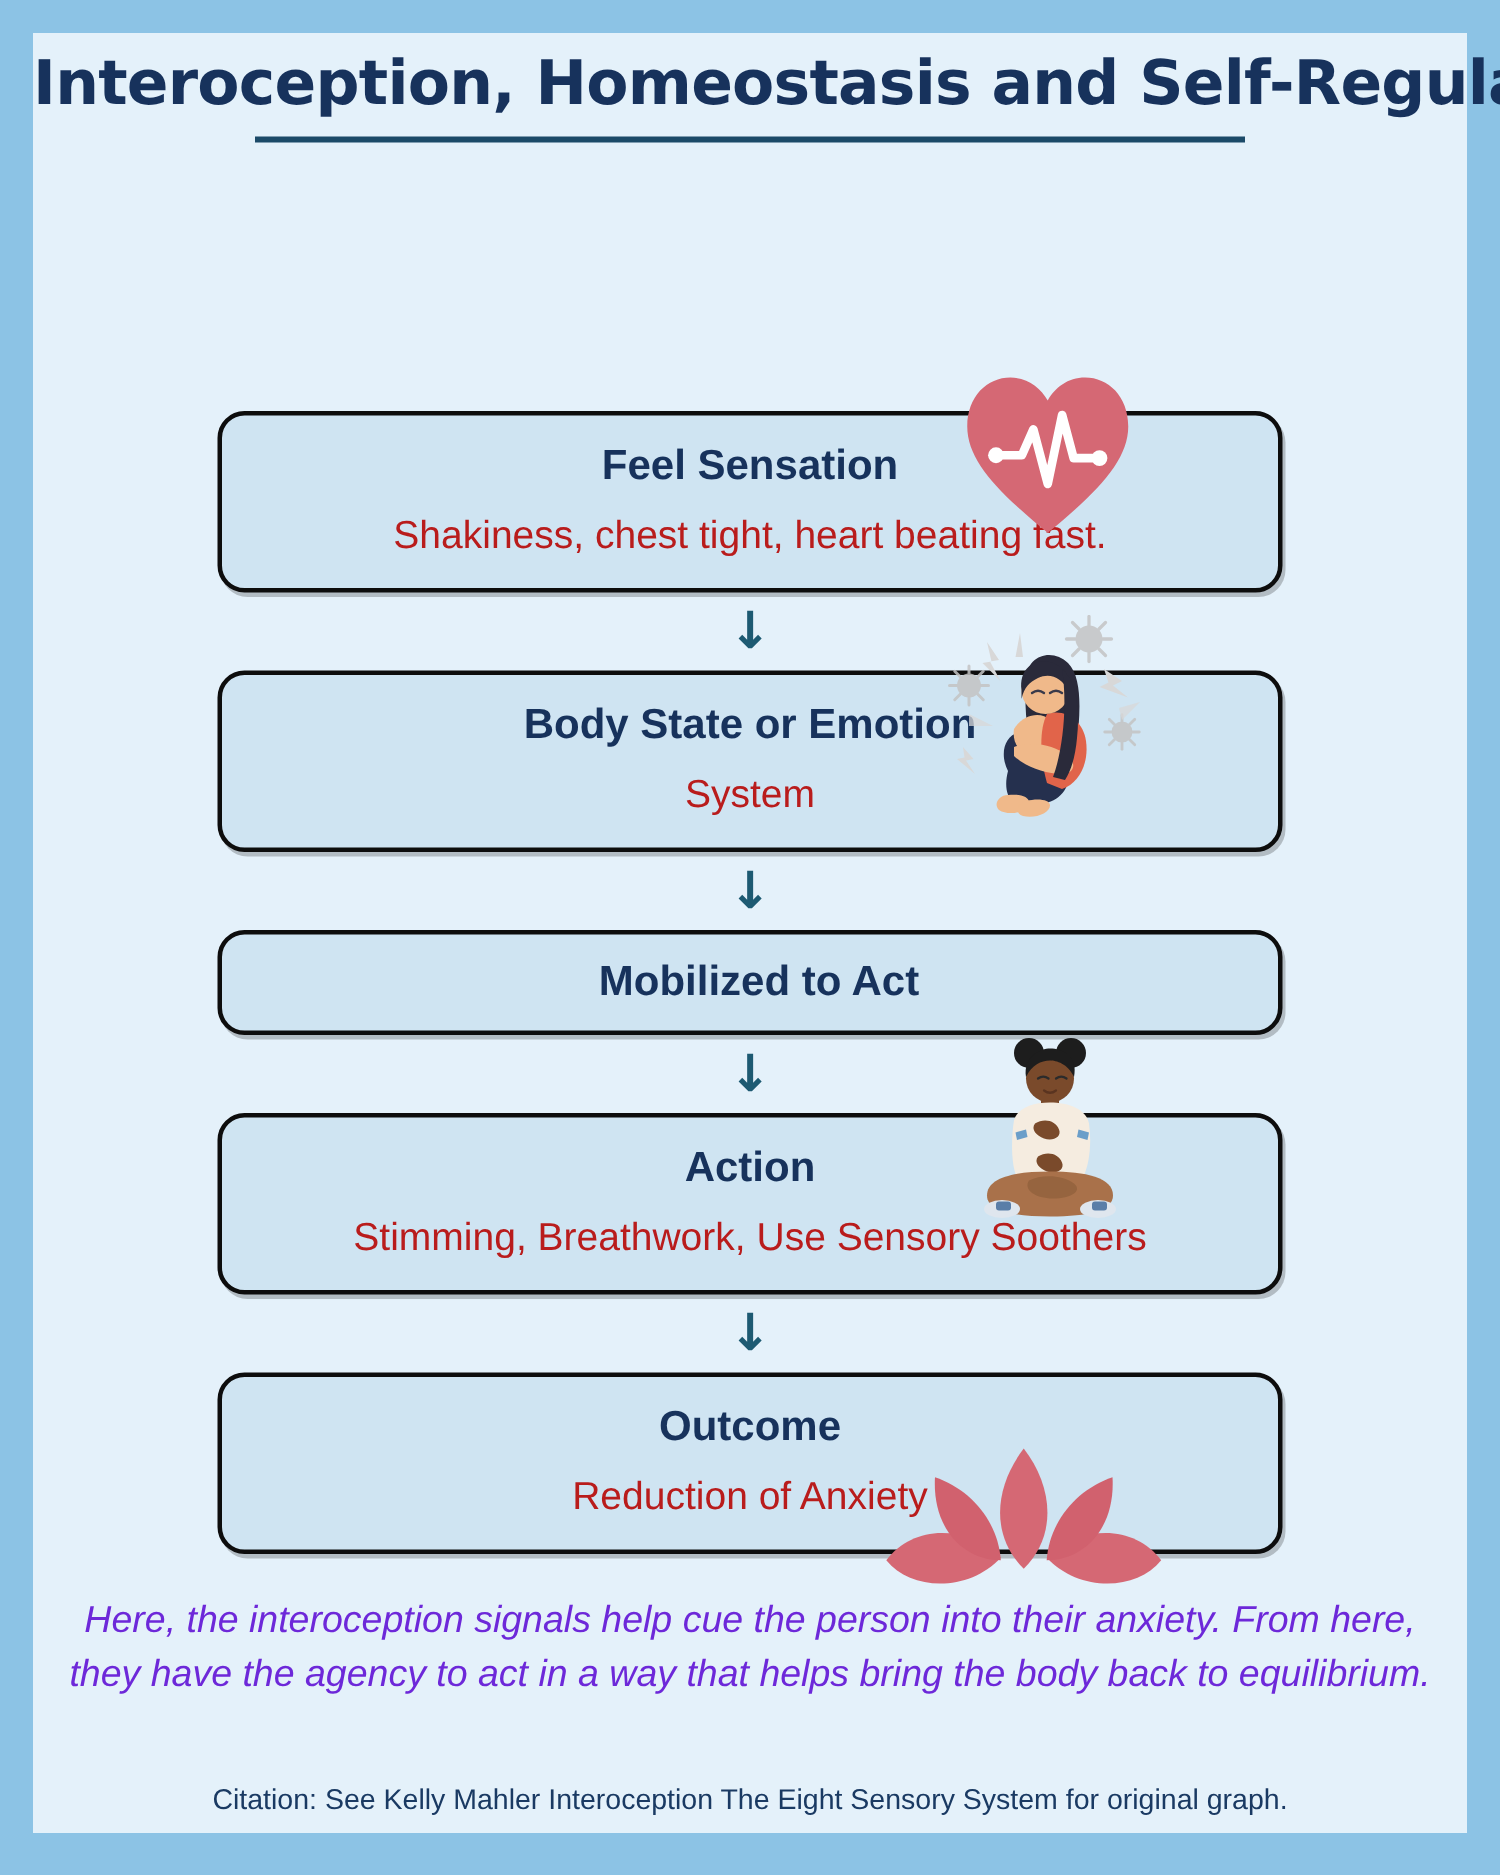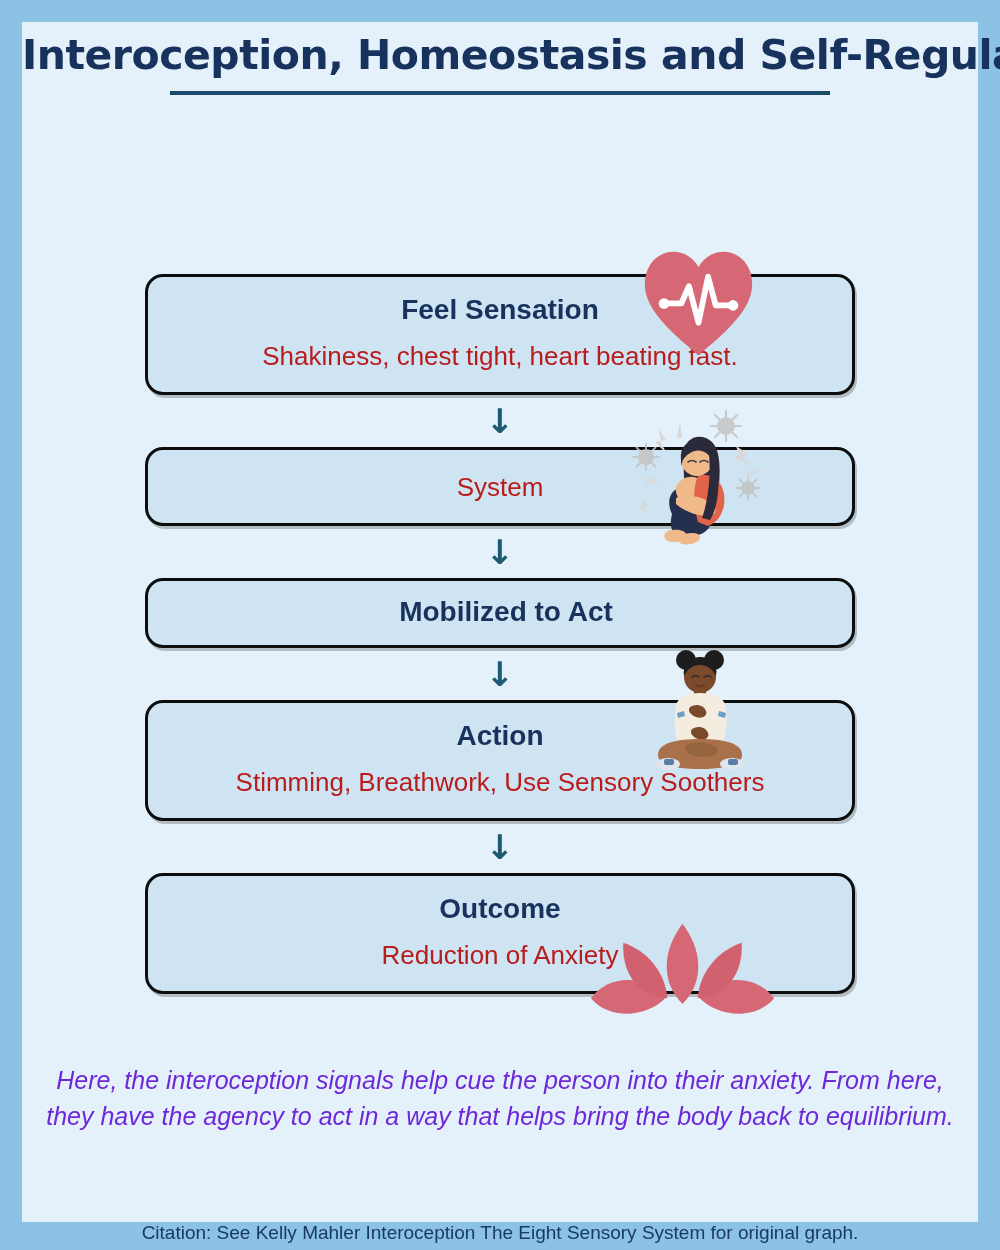--- a/index.html
+++ b/index.html
@@ -140,21 +140,20 @@
     color: #6d28d9;
   }
   #citation {
     position: absolute;
     left: 18px;
     top: 1168px;
     width: 920px;
     text-align: center;
     font-size: 19px;
     color: #1a3a63;
-    margin-top: 32px;
   }
 </style>
 </head>
 <body>
 
 <div id="poster">
   <div id="panel">
 
     <div id="title-block">
       <div id="title">Interoception, Homeostasis and Self-Regulation</div>
@@ -251,20 +250,21 @@
               <path d="M49 50 C 47 34, 60 28, 70 32 C 80 36, 82 44, 80 50 C 76 42, 68 38, 60 42 C 54 45, 51 48, 49 56 Z" fill="#2a2a3a"></path>
               <path d="M76 36 C 86 44, 88 64, 86 82 C 85 94, 82 104, 78 110 L 70 108 C 76 92, 80 62, 76 36 Z" fill="#2a2a3a"></path>
 
               <path d="M56 52 q 4 -3 8 0" stroke="#3a3a4a" stroke-width="1.6" fill="none" stroke-linecap="round"></path>
               <path d="M68 52 q 4 -3 8 0" stroke="#3a3a4a" stroke-width="1.6" fill="none" stroke-linecap="round"></path>
 
               <path d="M40 120 C 34 120, 30 126, 34 130 C 40 134, 52 132, 54 126 C 55 121, 48 119, 40 120 Z" fill="#f0b98a"></path>
               <path d="M52 124 C 46 126, 44 132, 50 134 C 58 136, 68 132, 68 127 C 68 123, 60 122, 52 124 Z" fill="#f0b98a"></path>
             </g>
           </svg>
+          <div class="node-title">Body State or Emotion</div>
           <div class="node-sub">System</div>
         </div>
       </div>
 
       <div class="arrow">↓</div>
 
       <div class="flow-row">
         <div class="node compact">
           <div class="node-title">Mobilized to Act</div>
         </div>

